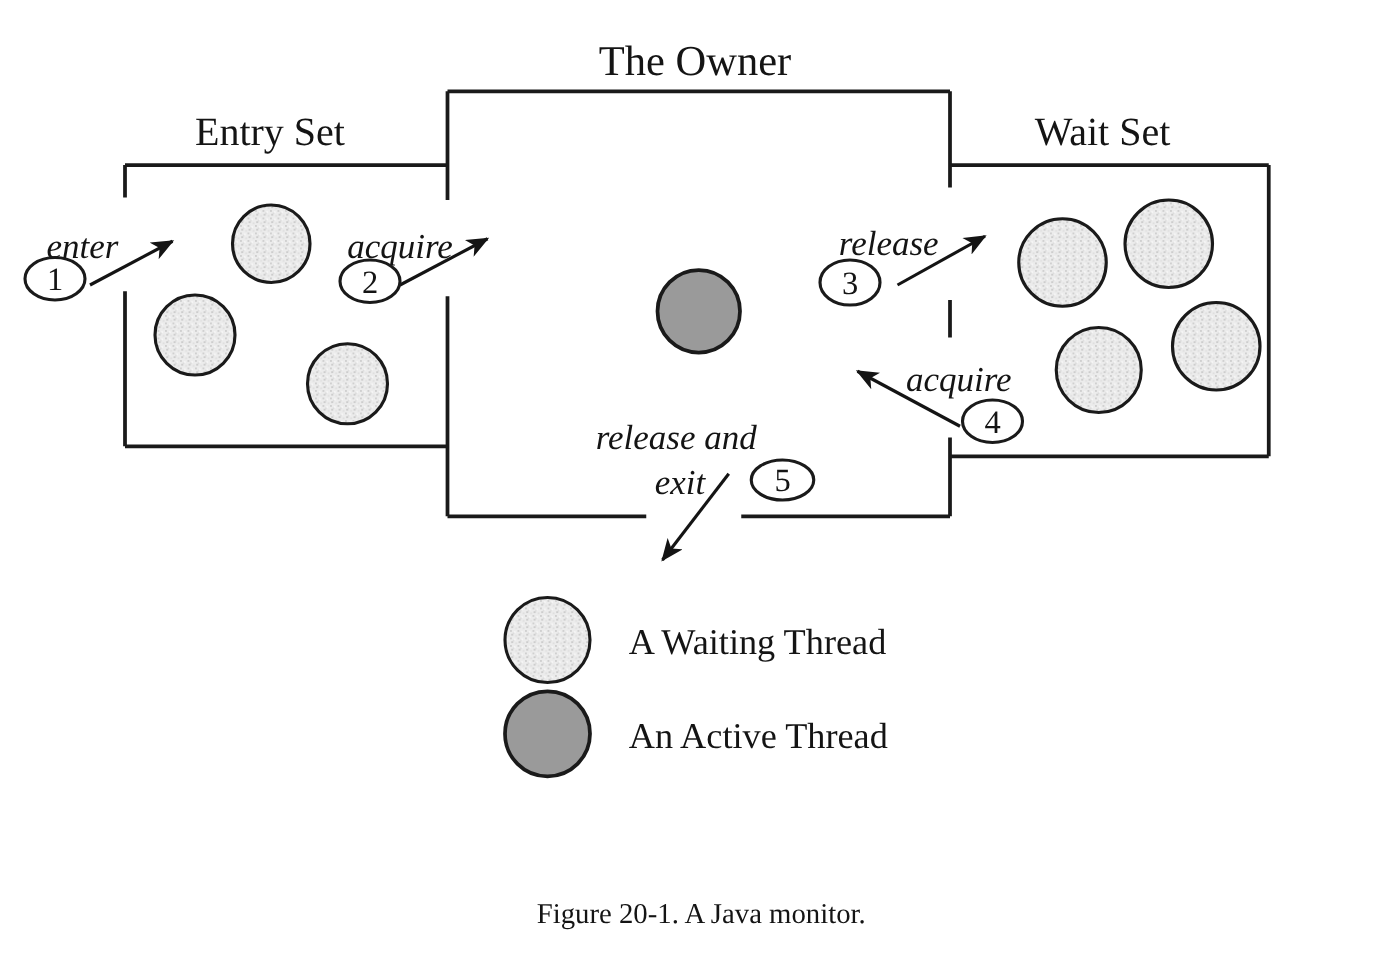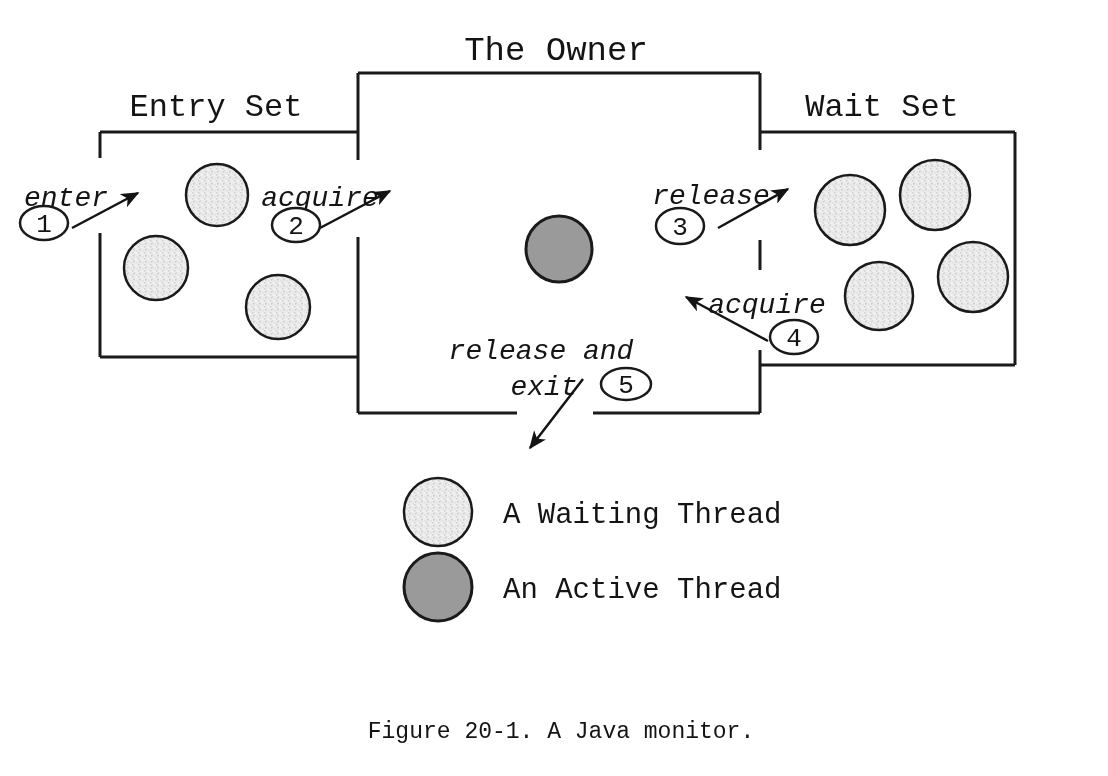--- a/index.html
+++ b/index.html
@@ -1,21 +1,21 @@
 <!DOCTYPE html>
 <html><head>
 <meta charset="utf-8">
 <style>
   html, body { margin: 0; padding: 0; background: #ffffff; }
   .page {
     position: relative;
     width: 1108px;
     height: 776px;
     background: #ffffff;
-    font-family: Liberation Mono, monospace;
+    font-family: Liberation Serif, serif;
   }
   svg { display: block; }
   text { fill: #141414; }
   .box-title { font-size: 32px; }
   .owner-title { font-size: 34px; }
   .verb { font-size: 28px; font-style: italic; }
   .step-num { font-size: 26px; }
   .legend-label { font-size: 29px; }
   .caption { font-size: 23px; }
 </style>

